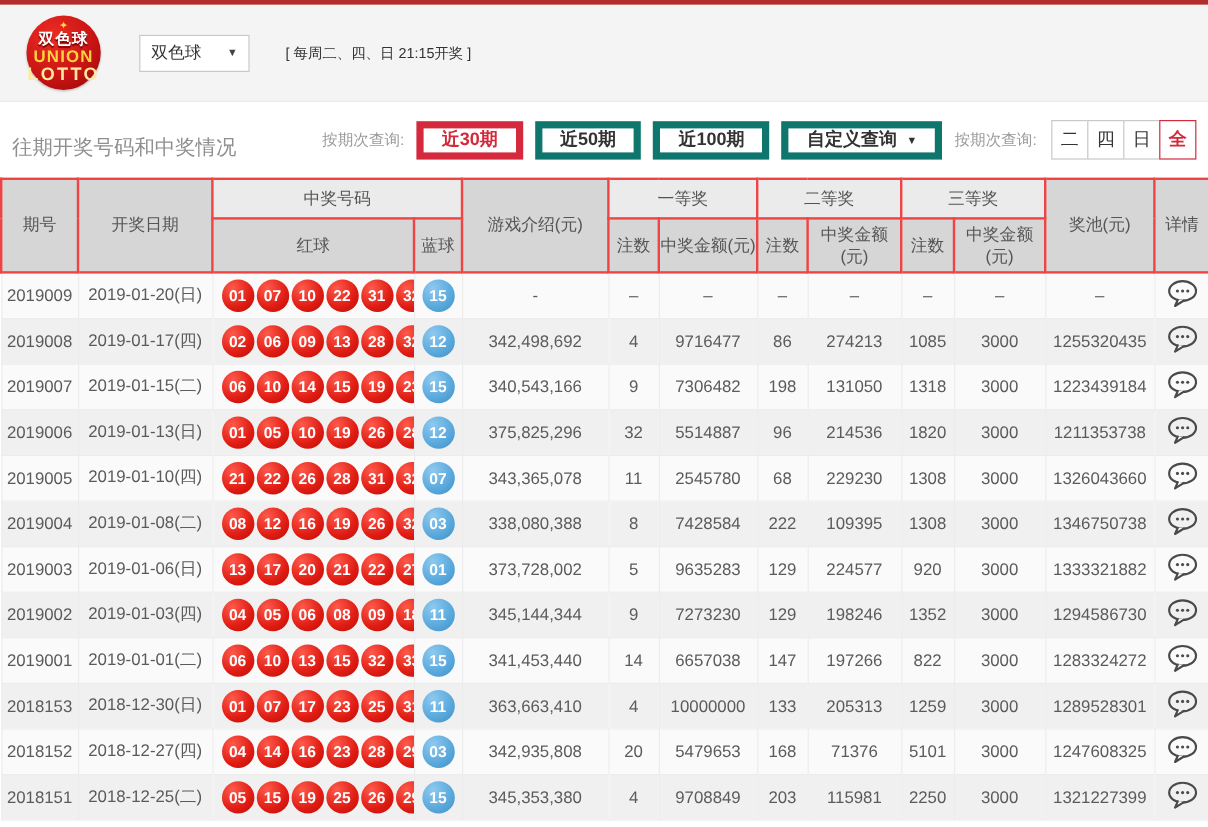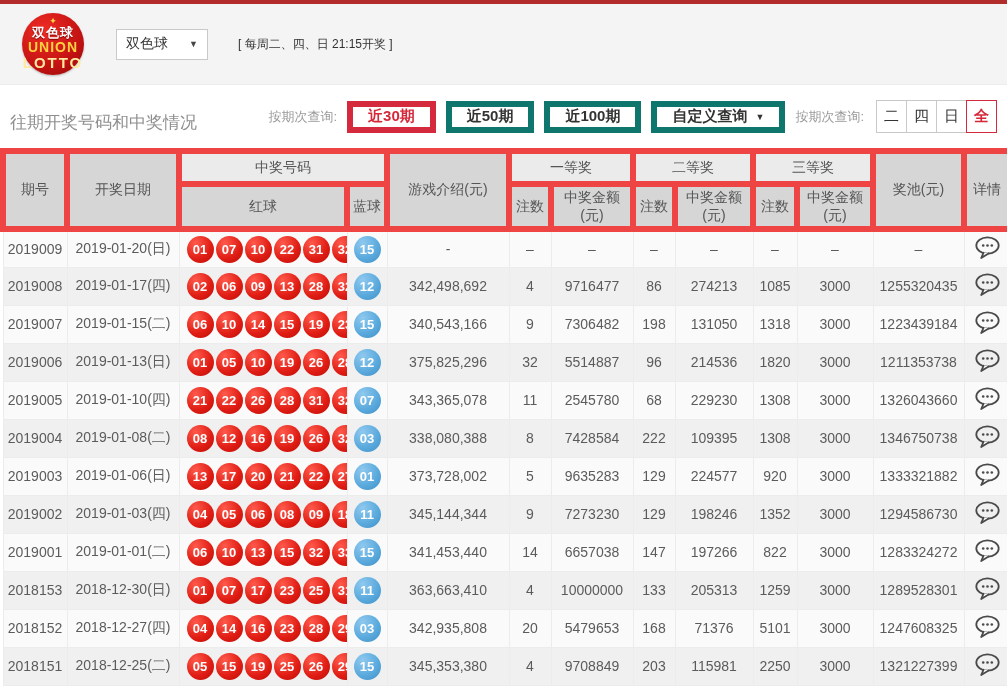--- a/index.html
+++ b/index.html
@@ -56,21 +56,21 @@
     width:31px; height:33px; display:inline-flex; align-items:center; justify-content:center;
     border:1px solid #c9c9c9; margin-left:-1px; font-size:15px; color:#333;
     background:#fff; cursor:pointer;
   }
   .day-btn:first-child { margin-left:0; }
   .day-btn.active { border-color:#d52a3e; color:#d5293a; position:relative; z-index:1; font-weight:bold; }
 
   
   table.results { width:1007px; border-collapse:collapse; table-layout:fixed; }
   table.results th {
-    background:#d6d6d6; border:6px solid #ef4444; font-size:14px; font-weight:normal;
+    background:#d6d6d6; border:2px solid #ef4444; font-size:14px; font-weight:normal;
     color:#555; text-align:center; vertical-align:middle; line-height:1.25;margin-top:24px;
   }
   table.results th.group { background:#ebebeb; height:33px; }
   table.results thead tr.sub th { height:45px; }
   table.results td {
     height:38px; text-align:center; vertical-align:middle; font-size:14px; color:#5b5b5b;
     border:1px solid #ececec; white-space:nowrap; overflow:hidden;
   }
   table.results tbody tr:nth-child(odd) td { background:#fafafa; }
   table.results tbody tr:nth-child(even) td { background:#f0f0f0; }

